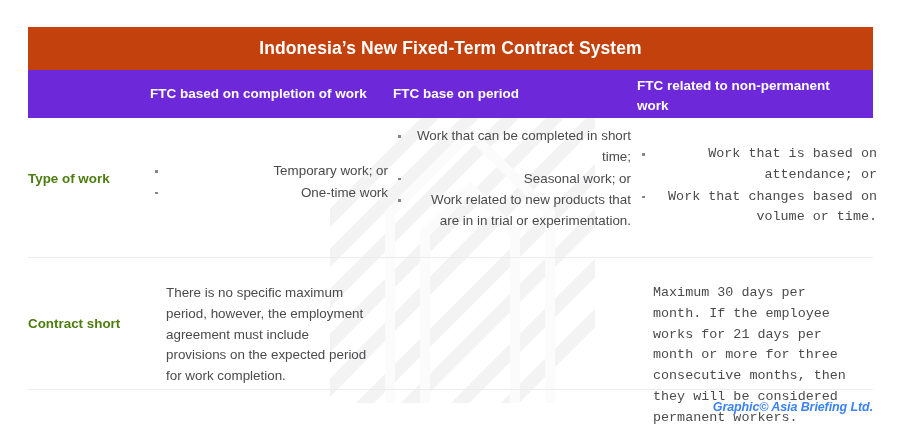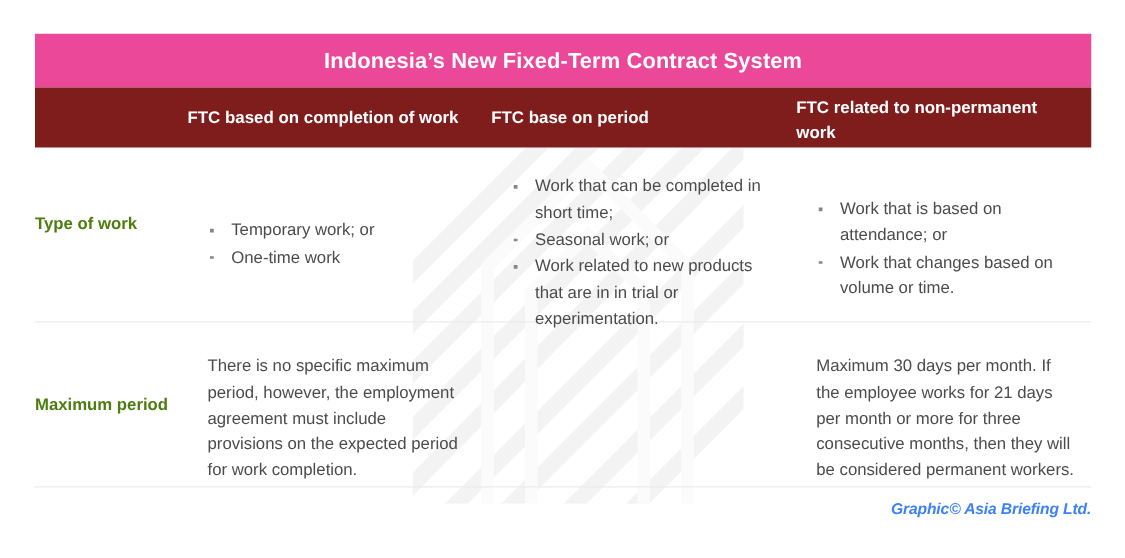--- a/index.html
+++ b/index.html
@@ -38,36 +38,36 @@
   #table {
     position: absolute;
     left: 28px;
     top: 27px;
     width: 845px;
     z-index: 1;
   }
 
   
   .title-bar {
-    background: #ec4899;
+    background: #c2410c;
     height: 43px;
     display: flex;
     align-items: center;
     justify-content: center;
   }
   .title-bar .title-text {
     color: #ffffff;
     font-size: 17.5px;
     font-weight: bold;
     letter-spacing: .1px;
   }
 
   
   .col-head-bar {
-    background: #7f1d1d;
+    background: #6d28d9;
     height: 48px;
     display: flex;
     align-items: center;
     position: relative;
     padding-left: 36px;
   }
   .col-head-bar .ch {
     position: absolute;
     color: #ffffff;
     font-size: 13.5px;
@@ -97,26 +97,27 @@
   .cell.rowlabel {
     color: #4d7c0f;
     font-weight: bold;
     font-size: 13.4px;
   }
 
   
   .c-label { left: 0px;   width: 120px; }
   .c-1     { left: 122px; width: 238px; }
   .c-2     { left: 365px; width: 238px; }
-  .c-3     { left: 609px; width: 240px; }
+  .c-3     { left: 609px; width: 240px; font-family: Liberation Mono, monospace; }
 
   ul.bullets {
-    margin: 13px;
+    margin: 0;
     padding: 0;
     list-style: none;
+    text-align: right;
   }
   ul.bullets li {
     position: relative;
     padding-left: 22px;
     margin: 0 0 1px 0;
   }
   ul.bullets li:before {
     content: "";
     position: absolute;
     left: 5px;
@@ -197,21 +198,21 @@
 
       <div class="cell c-3" style="top:26px;">
         <ul class="bullets">
           <li>Work that is based on attendance; or</li>
           <li>Work that changes based on volume or time.</li>
         </ul>
       </div>
     </div>
 
     <div class="row row-2">
-      <div class="cell rowlabel c-label" style="top:56px;">Maximum period</div>
+      <div class="cell rowlabel c-label" style="top:56px;">Contract short</div>
 
       <div class="cell c-1" style="top:9px;">
         <p class="para">There is no specific maximum period, however, the employment agreement must include provisions on the expected period for work completion.</p>
       </div>
 
 
       <div class="cell c-3" style="top:9px;">
         <p class="para">Maximum 30 days per month. If the employee works for 21 days per month or more for three consecutive months, then they will be considered permanent workers.</p>
       </div>
     </div>

